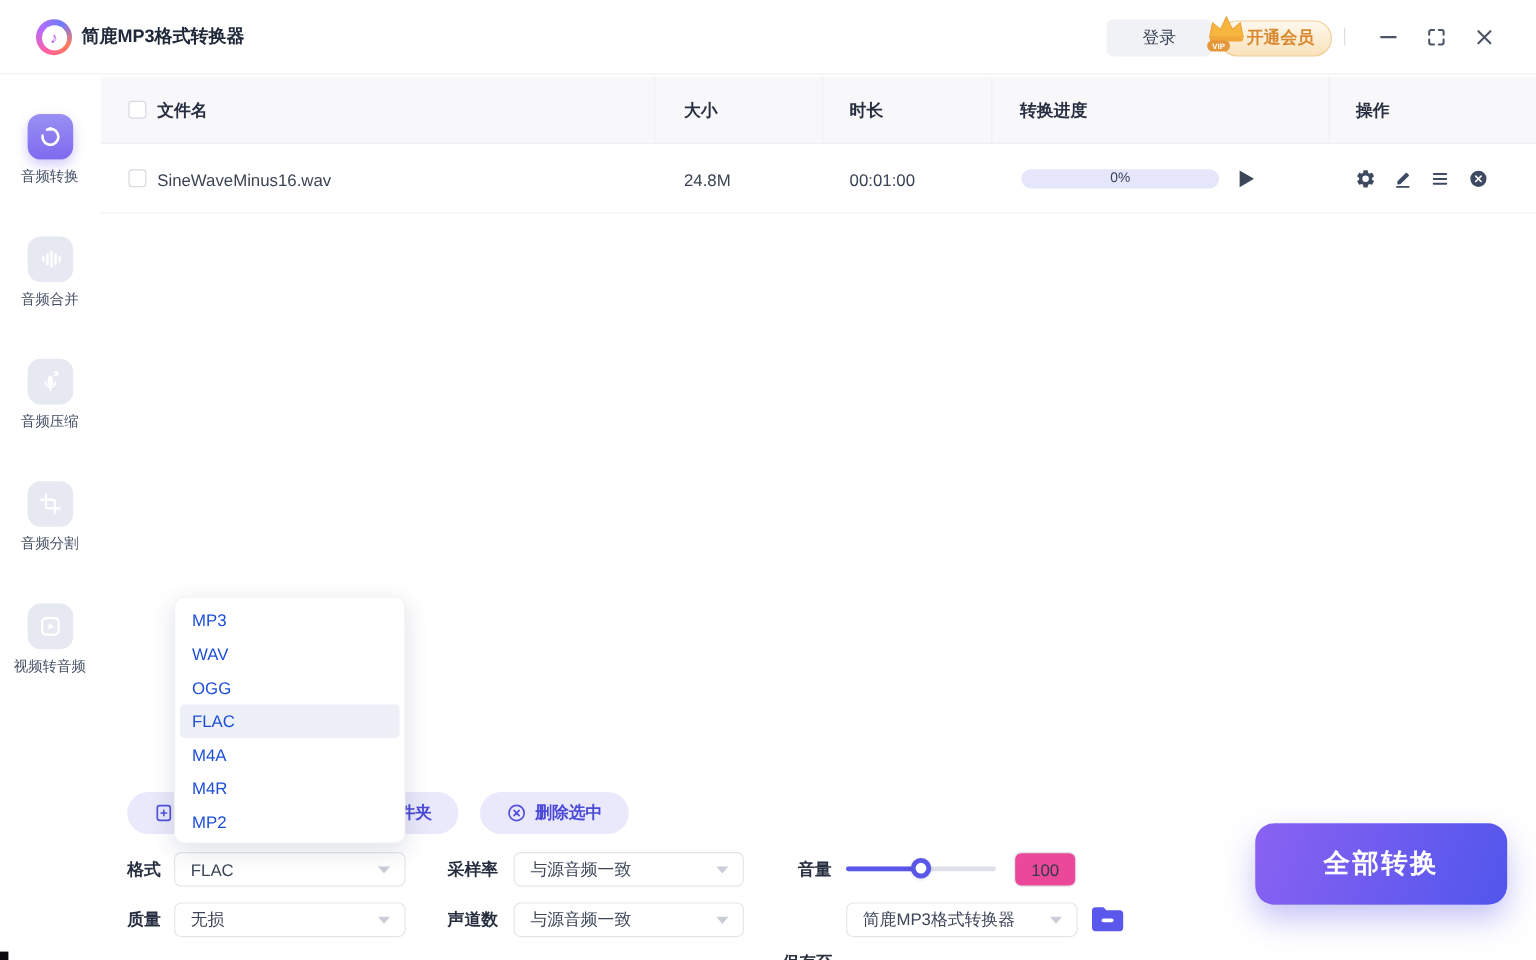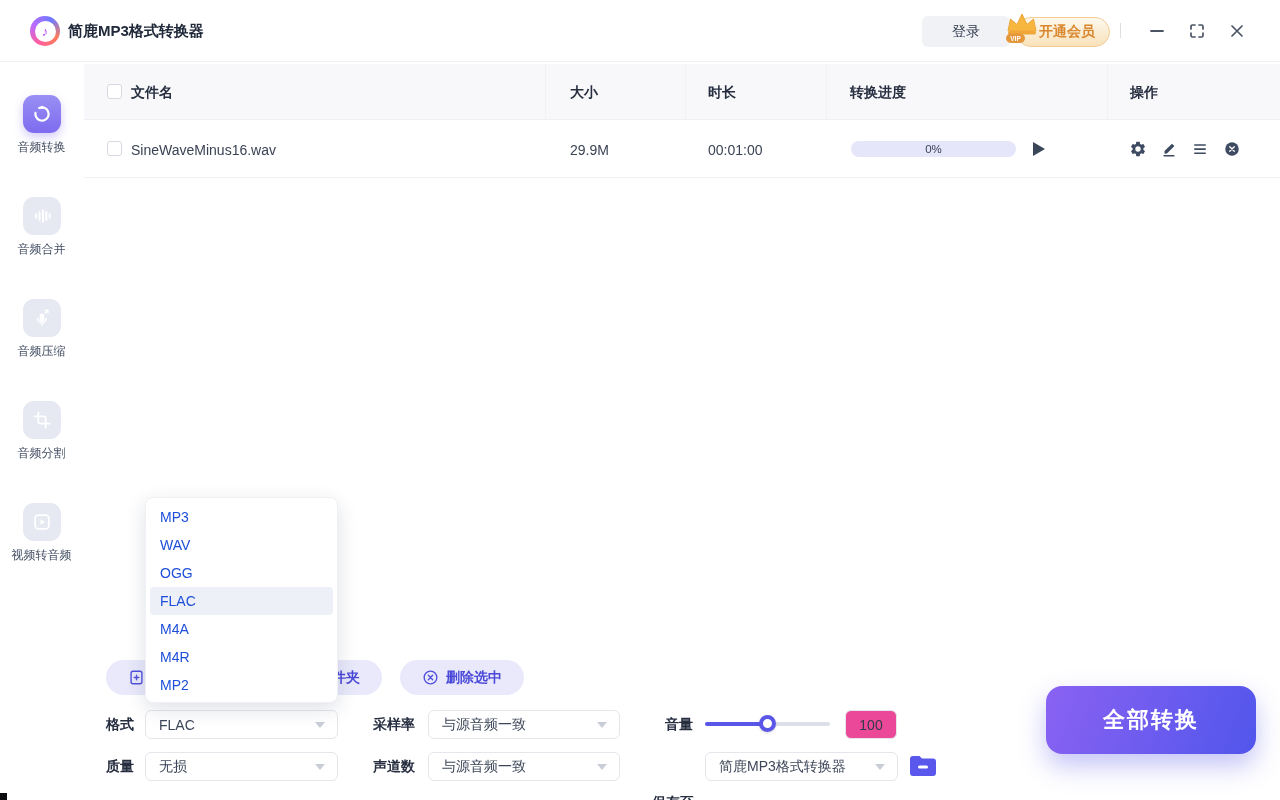--- a/index.html
+++ b/index.html
@@ -174,21 +174,21 @@
   <div class="abs th" style="left:850px; top:84px">转换进度</div>
   <div class="abs th" style="left:1130px; top:84px">操作</div>
   <div class="abs col-divider" style="left:545px"></div>
   <div class="abs col-divider" style="left:685px"></div>
   <div class="abs col-divider" style="left:826px"></div>
   <div class="abs col-divider" style="left:1107px"></div>
 
   <div class="abs trow"></div>
   <div class="abs checkbox" style="left:107px; top:141px"></div>
   <div class="abs td" style="left:131px; top:142px">SineWaveMinus16.wav</div>
-  <div class="abs td" style="left:570px; top:142px">29.9M</div>
+  <div class="abs td" style="left:570px; top:142px">24.8M</div>
   <div class="abs td" style="left:708px; top:142px">00:01:00</div>
   <div class="abs progressbar">
     <div class="fill" style="width:0%"></div>
     <div class="progress-text">0%</div>
   </div>
   <div class="abs play-tri"></div>
   <svg class="abs op-icon" style="left:1129px" viewBox="0 0 24 24">
     <path fill="#3e4a61" d="M19.14 12.94c.04-.3.06-.61.06-.94 0-.32-.02-.64-.07-.94l2.03-1.58a.49.49 0 0 0 .12-.61l-1.92-3.32a.49.49 0 0 0-.59-.22l-2.39.96c-.5-.38-1.03-.7-1.62-.94l-.36-2.54a.48.48 0 0 0-.48-.41h-3.84a.47.47 0 0 0-.47.41L9.25 5.35c-.59.24-1.13.57-1.62.94l-2.39-.96a.49.49 0 0 0-.59.22L2.74 8.87a.49.49 0 0 0 .12.61l2.03 1.58c-.05.3-.09.63-.09.94s.02.64.07.94l-2.03 1.58a.49.49 0 0 0-.12.61l1.92 3.32c.12.22.37.29.59.22l2.39-.96c.5.38 1.03.7 1.62.94l.36 2.54c.05.24.24.41.48.41h3.84c.24 0 .44-.17.47-.41l.36-2.54c.59-.24 1.13-.56 1.62-.94l2.39.96c.22.08.47 0 .59-.22l1.92-3.32a.49.49 0 0 0-.12-.61l-2.01-1.58zM12 15.6A3.6 3.6 0 1 1 12 8.4a3.6 3.6 0 0 1 0 7.2z"></path>
   </svg>
   <svg class="abs op-icon" style="left:1160px" viewBox="0 0 24 24">

